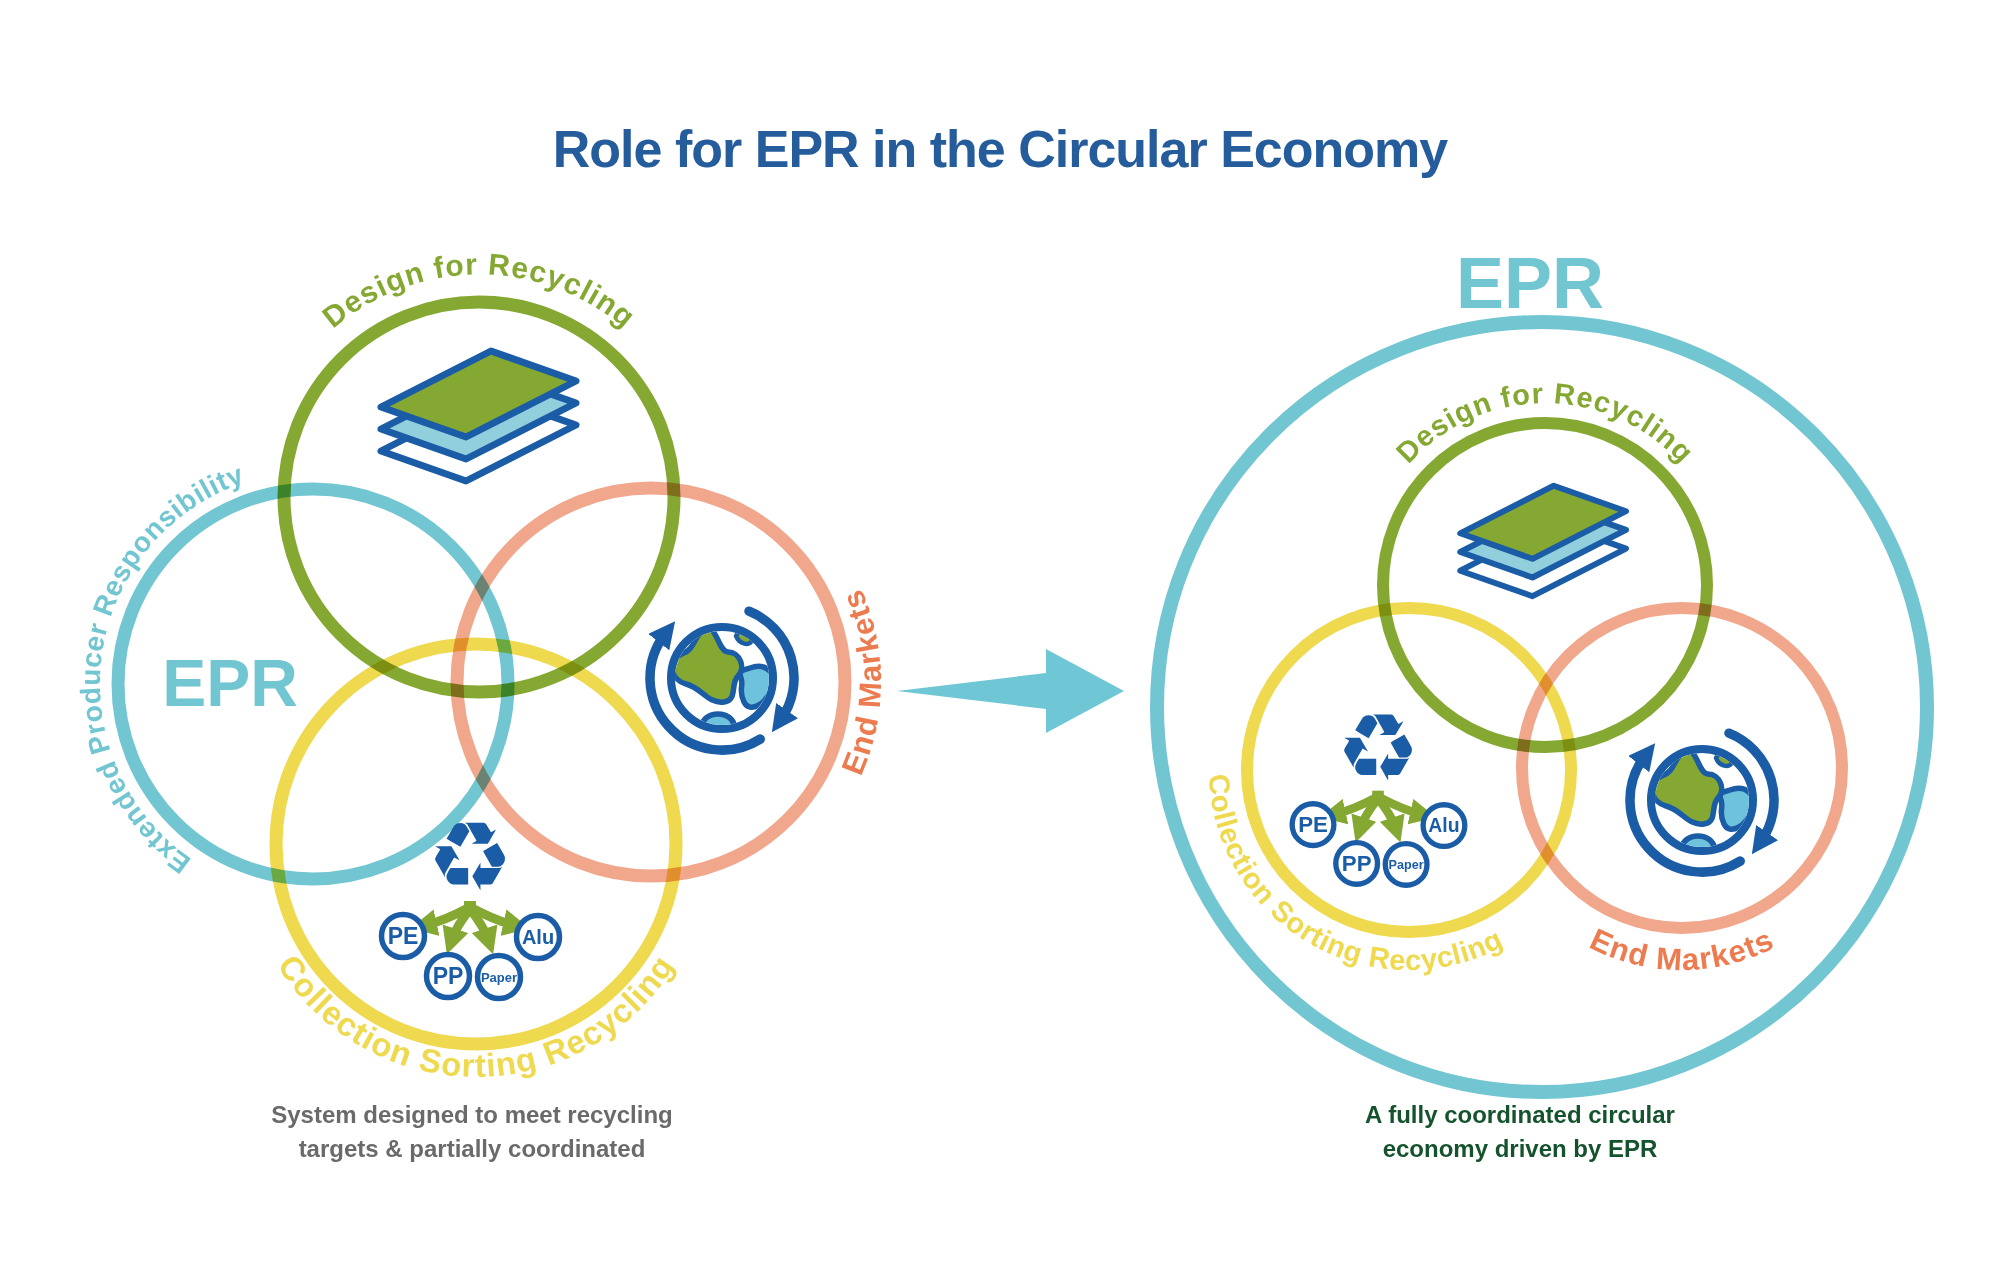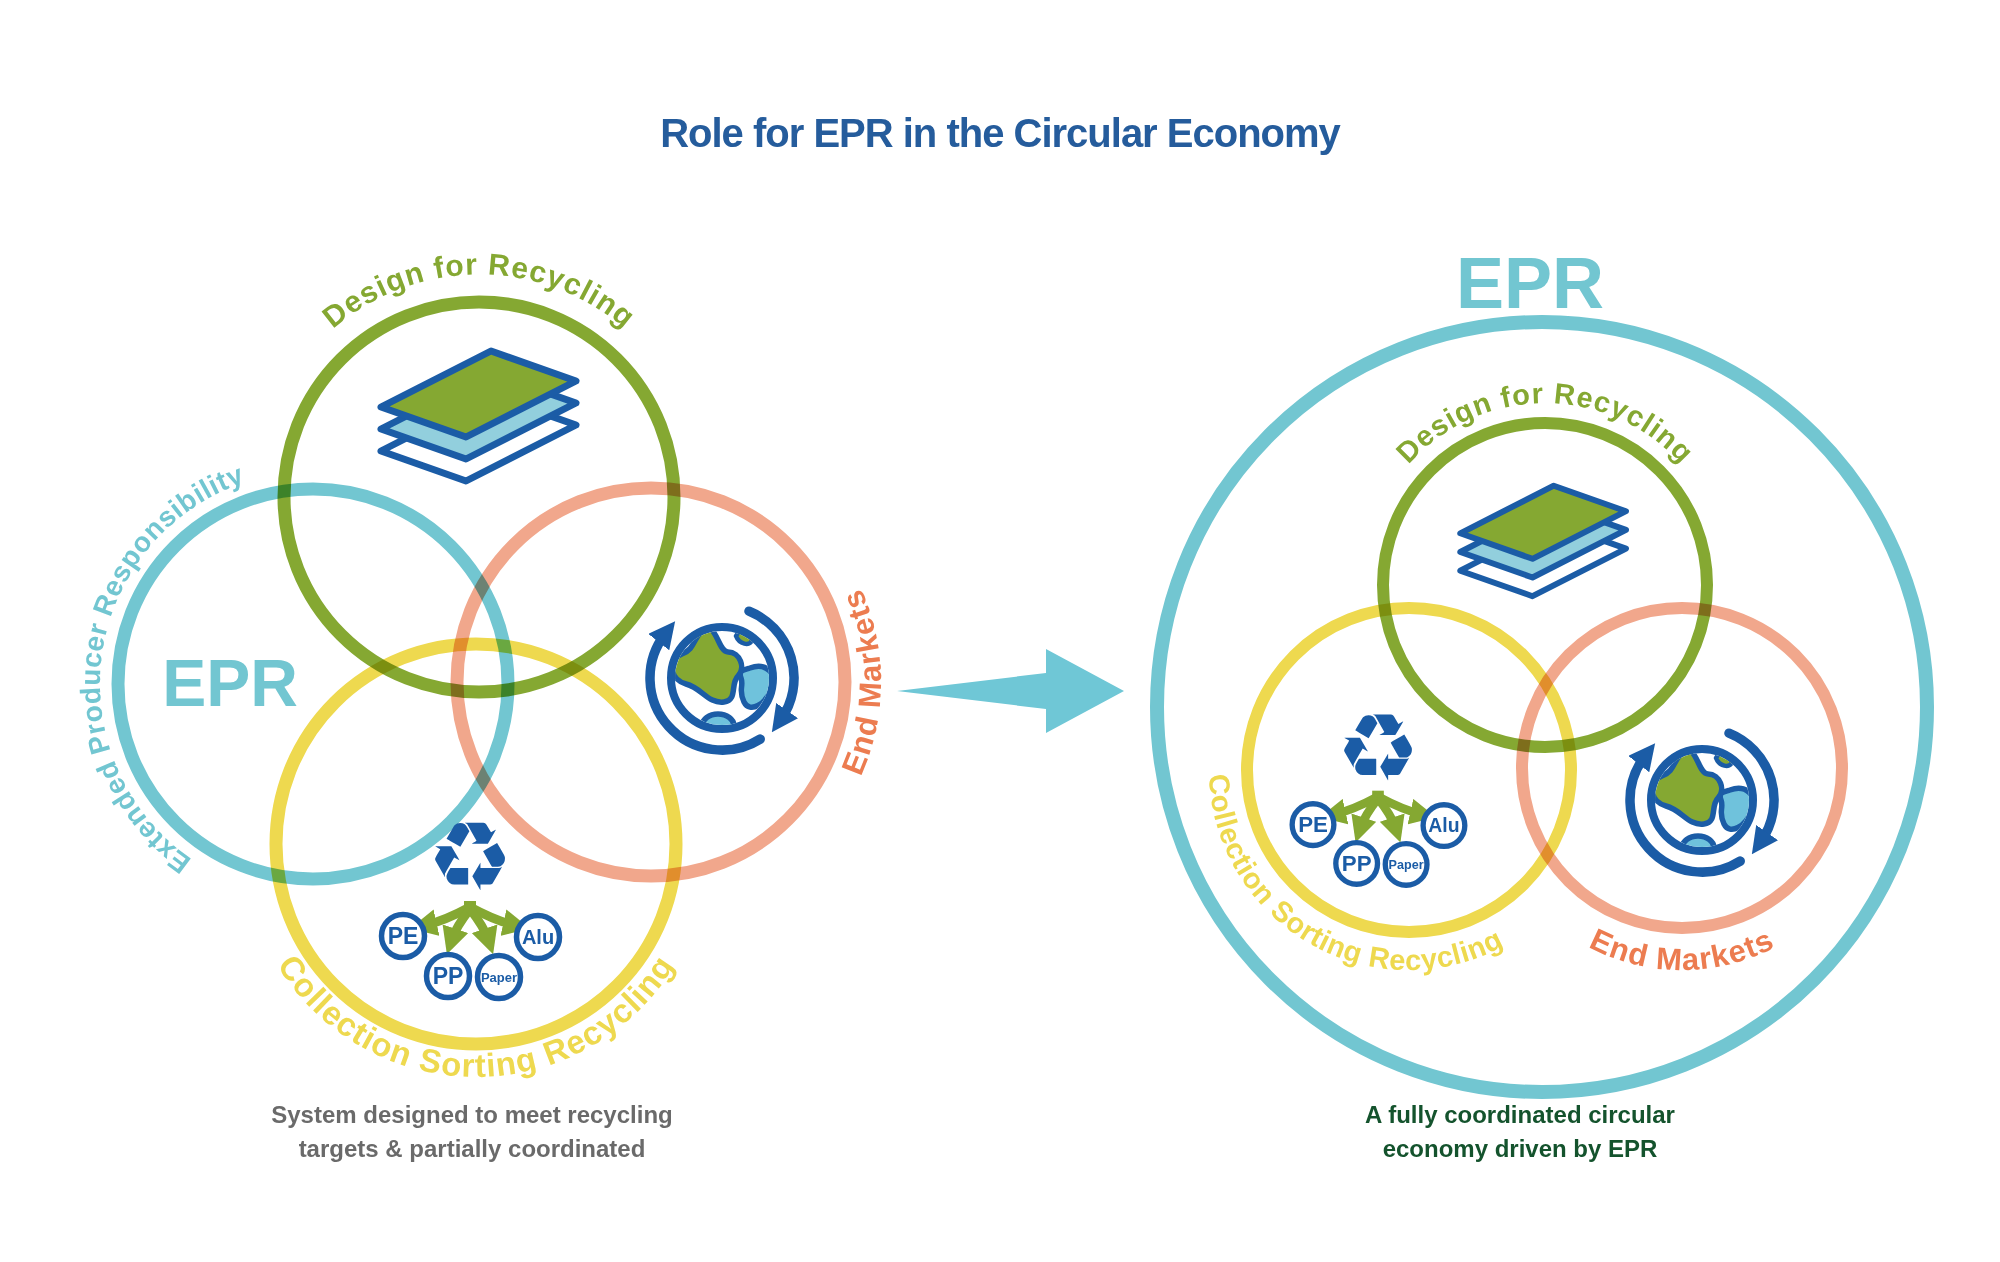--- a/index.html
+++ b/index.html
@@ -1,19 +1,19 @@
 <!DOCTYPE html>
 <html><head>
 <meta charset="utf-8">
 <style>
   html,body{margin:0;padding:0;background:#fff;}
   #stage{position:relative;width:2000px;height:1262px;background:#fff;overflow:hidden;
          font-family:"Liberation Sans",sans-serif;}
   #title{position:absolute;left:0;right:0;top:84px;text-align:center;
-         font-size:40px;font-weight:bold;color:#255C9C;letter-spacing:-1px;}
+         font-size:52px;font-weight:bold;color:#255C9C;letter-spacing:-1px;}
   .caption{position:absolute;top:1098px;width:600px;text-align:center;
            font-size:24px;font-weight:bold;line-height:1.4;white-space:pre-line;}
   #caption-left{left:172px;color:#6A6A6A;}
   #caption-right{left:1220px;color:#14532d;}
   svg{position:absolute;left:0;top:0;}
   .blend{mix-blend-mode:multiply;}
   .curved{font-weight:bold;font-family:"Liberation Sans",sans-serif;}
   .matlabel{font-weight:bold;fill:#1B5CA6;text-anchor:middle;font-family:"Liberation Sans",sans-serif;}
   .recycleglyph{font-family:"DejaVu Sans",sans-serif;fill:#1B5CA6;text-anchor:middle;}
 </style>

